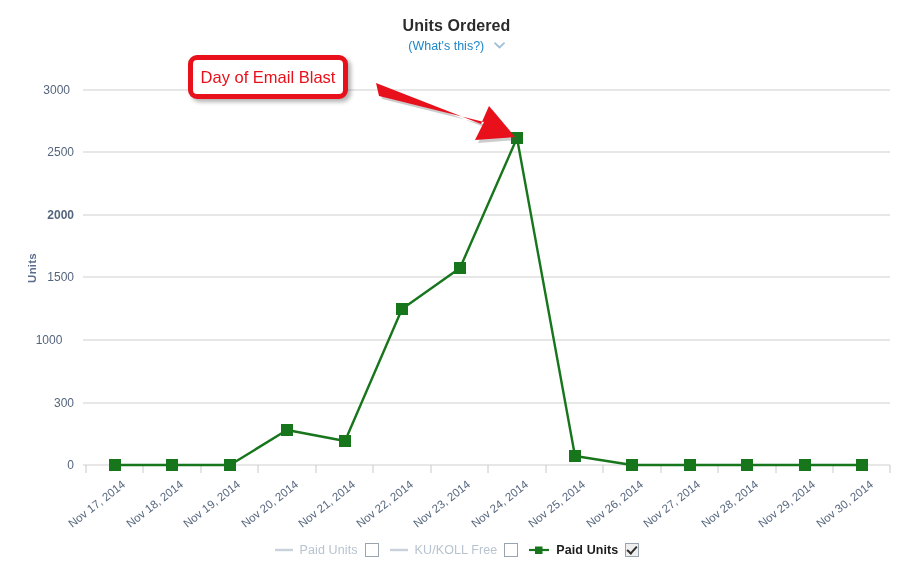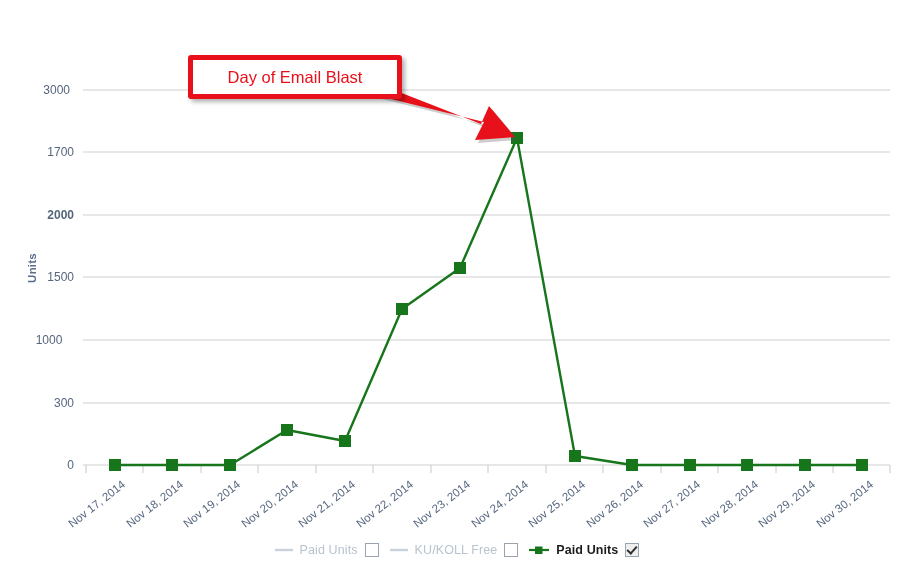--- a/index.html
+++ b/index.html
@@ -98,25 +98,25 @@
     transform: rotate(-38deg);
     transform-origin: right top;
     text-align: right;
   }
 
   
   .annotation-callout {
     position: absolute;
     left: 188px;
     top: 55px;
-    width: 214px;
+    width: 160px;
     height: 44px;
     box-sizing: border-box;
     border: 5px solid #e8101a;
-    border-radius: 3px;
+    border-radius: 9px;
     background: #ffffff;
     box-shadow: 3px 3px 4px rgba(0,0,0,0.30);
     display: flex;
     align-items: center;
     justify-content: center;
   }
   .annotation-text {
     font-size: 16.5px;
     color: #e8101a;
     white-space: nowrap;
@@ -174,25 +174,36 @@
     border: solid #2f2f2f;
     border-width: 0 2px 2px 0;
     transform: rotate(42deg);
   }
 </style>
 </head>
 <body>
 
 <div id="chart-root">
 
+  <div class="title-block">
+    <div class="chart-title">Units Ordered</div>
+    <div class="subtitle-row">
+      <span class="whats-this-link">(What's this?)</span>
+      <span class="chevron-down">
+        <svg width="11" height="7" viewBox="0 0 11 7" aria-hidden="true">
+          <path d="M1 1.2 L5.5 5.5 L10 1.2" fill="none" stroke="#9fc0d8" stroke-width="1.8" stroke-linecap="round" stroke-linejoin="round"></path>
+        </svg>
+      </span>
+    </div>
+  </div>
 
   <div class="y-axis-title">Units</div>
 
   <div class="ytick-label" style="left:20px; top:83px; width:50px;">3000</div>
-  <div class="ytick-label" style="left:24px; top:145px; width:50px;">1700</div>
+  <div class="ytick-label" style="left:24px; top:145px; width:50px;">2500</div>
   <div class="ytick-label" style="left:24px; top:208px; width:50px;font-weight:bold;">2000</div>
   <div class="ytick-label" style="left:24px; top:270px; width:50px;">1500</div>
   <div class="ytick-label" style="left:24px; top:333px; width:50px;text-align:center;">1000</div>
   <div class="ytick-label" style="left:24px; top:396px; width:50px;">300</div>
   <div class="ytick-label" style="left:24px; top:458px; width:50px;">0</div>
 
   <svg class="plot-svg" viewBox="0 0 913 580">
     <g>
       <line x1="83" y1="90" x2="890" y2="90" stroke="#cfcfcf" stroke-width="1"></line>
       <line x1="83" y1="152" x2="890" y2="152" stroke="#cfcfcf" stroke-width="1"></line>

